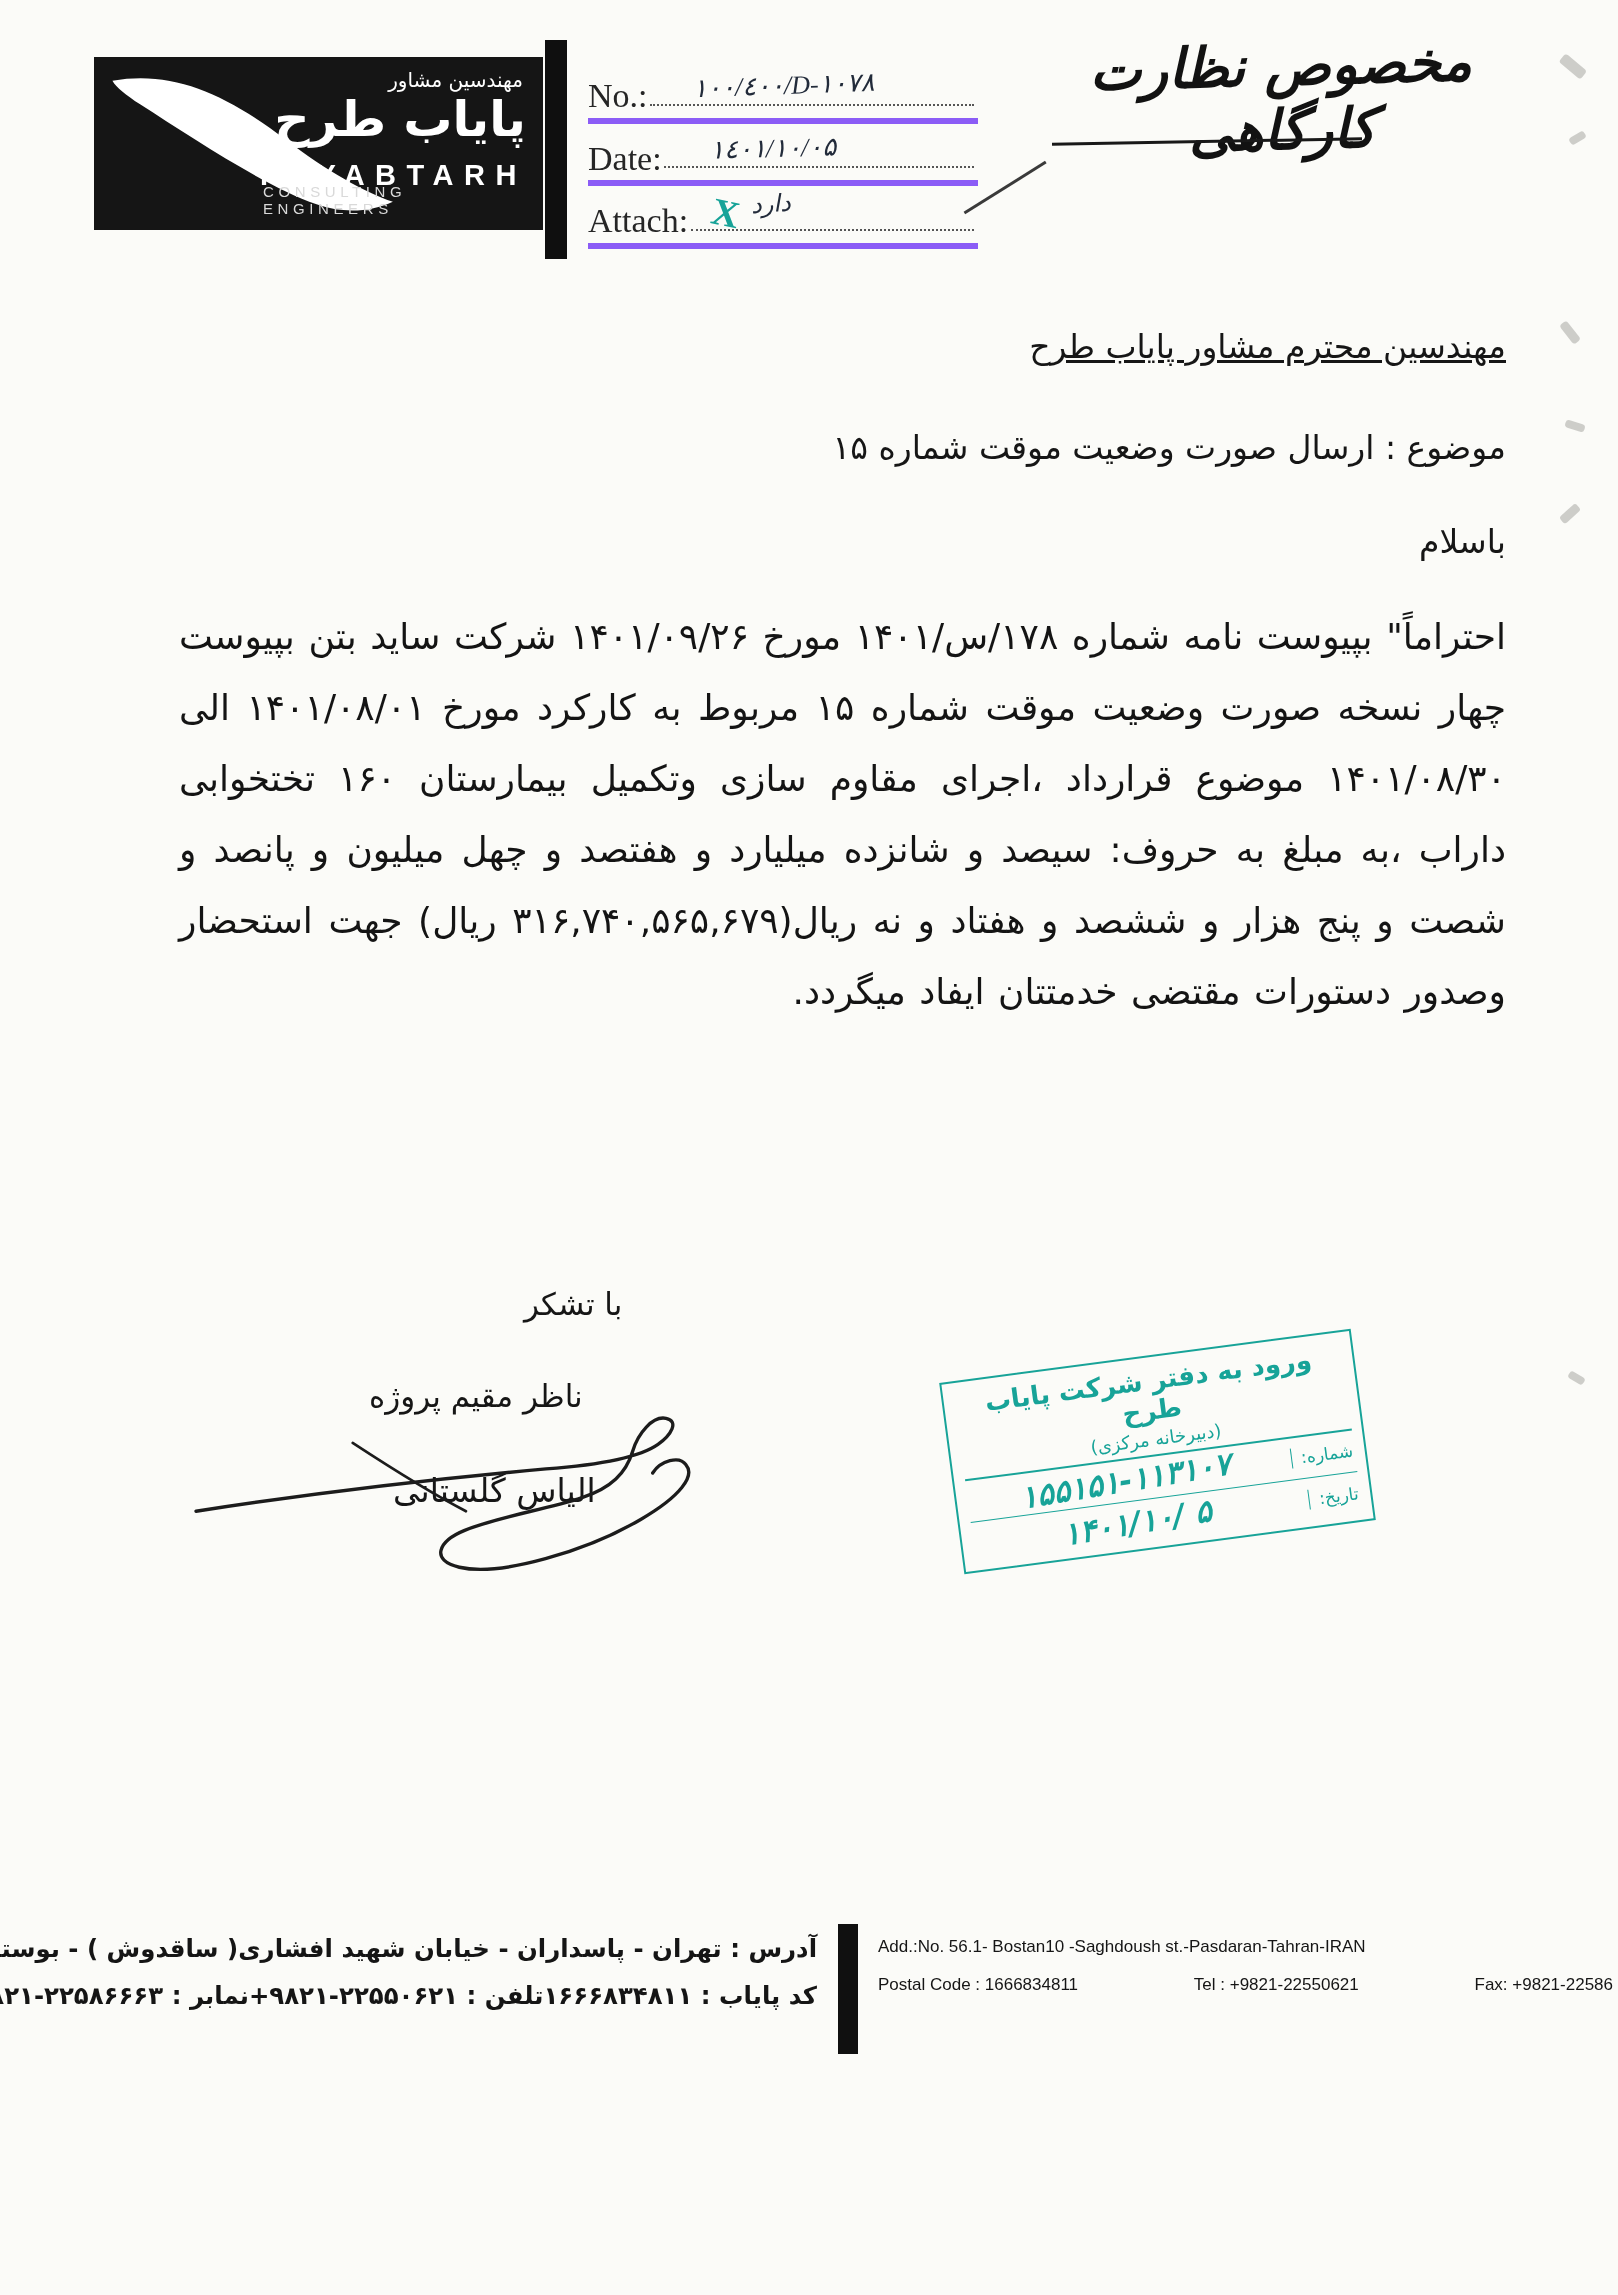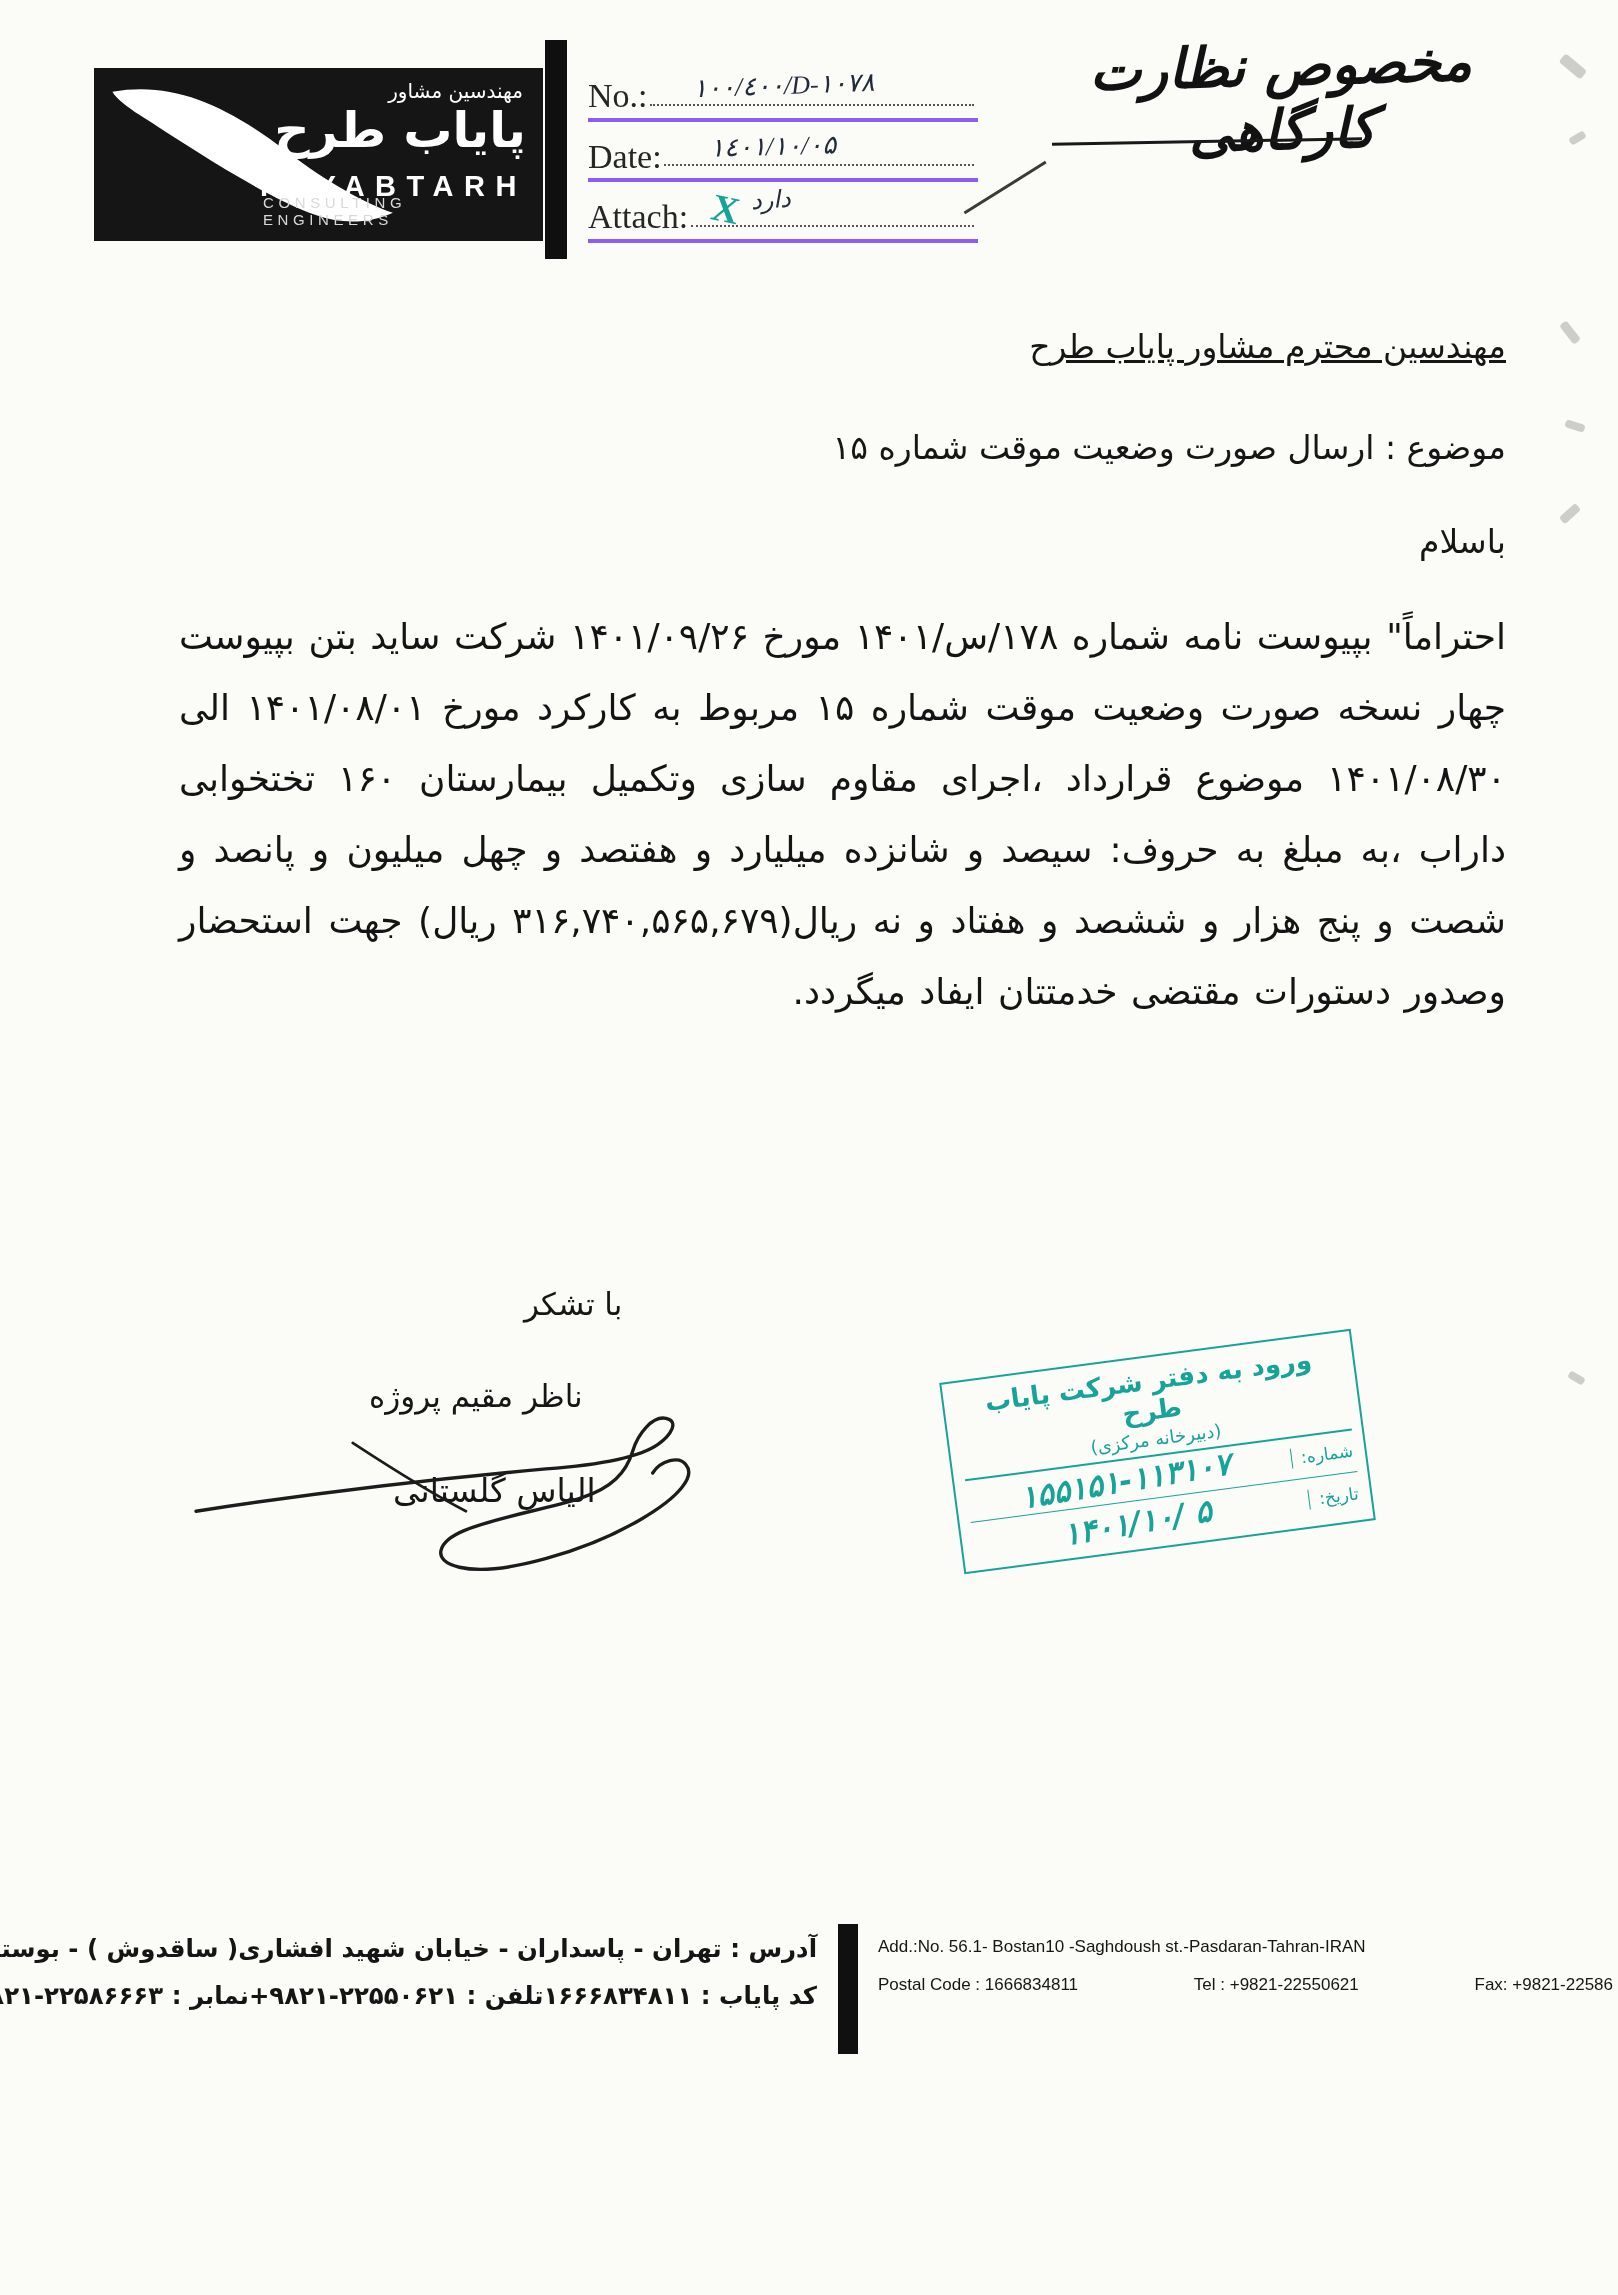--- a/index.html
+++ b/index.html
@@ -11,31 +11,31 @@
     overflow:hidden;
     font-family:"DejaVu Sans",sans-serif;
     color:#1a1a1a;
     --ink:#17a398;
   }
   .fa{font-family:"DejaVu Sans",sans-serif;direction:rtl;unicode-bidi:plaintext;}
   .en{font-family:"Liberation Sans","DejaVu Sans",sans-serif;}
   .serif{font-family:"Liberation Serif","DejaVu Serif",serif;}
 
   
-  .logo-box{position:absolute;left:94px;top:57px;width:449px;height:173px;background:#151515;margin-top:11px;}
+  .logo-box{position:absolute;left:94px;top:57px;width:449px;height:173px;background:#151515;}
   .swoosh{position:absolute;left:0;top:0;width:100%;height:100%;}
   .logo-fa-small{position:absolute;right:20px;top:10.5px;color:#ffffff;font-size:20px;}
   .logo-fa-large{position:absolute;right:17px;top:34px;color:#ffffff;font-size:49px;font-weight:bold;}
   .logo-en-name{position:absolute;left:166px;bottom:38px;color:#ffffff;font-size:29px;font-weight:bold;letter-spacing:10.5px;}
   .logo-en-sub{position:absolute;left:169px;bottom:13px;color:#d9d9d9;font-size:15px;letter-spacing:4.6px;}
   .vbar{position:absolute;left:545px;top:40px;width:22px;height:219px;background:#0f0f0f;}
 
   
   .ref{position:absolute;left:588px;top:61px;width:390px;}
-  .ref-row{position:relative;display:flex;align-items:flex-end;height:54px;border-bottom:4px solid #8b5cf6;padding-bottom:2.6px;}
+  .ref-row{position:relative;display:flex;align-items:flex-end;height:54px;border-bottom:6px solid #8b5cf6;padding-bottom:2.6px;}
   .ref-label{font-size:34px;color:#262626;}
   .leader{flex:1;border-bottom:2.6px dotted #555;margin:0 4px 9.2px 2.6px;height:0;}
   .hand{font-style:italic;color:#222b3a;display:inline-block;}
   .v-no{position:absolute;left:105px;top:9.2px;font-size:26px;transform:rotate(-2deg);}
   .v-date{position:absolute;left:122px;top:9.2px;font-size:26px;transform:rotate(-1.5deg);}
   .v-attach{position:absolute;left:163px;top:4px;font-size:24px;transform:rotate(-4deg);}
   .v-mark{position:absolute;left:124px;top:5.3px;font-size:38px;font-weight:bold;color:var(--ink);transform:rotate(12deg);font-style:normal;}
   .pen-slash{position:absolute;left:957px;top:186px;width:96px;height:2.6px;background:#3a3a3a;transform:rotate(-32deg);}
 
   

